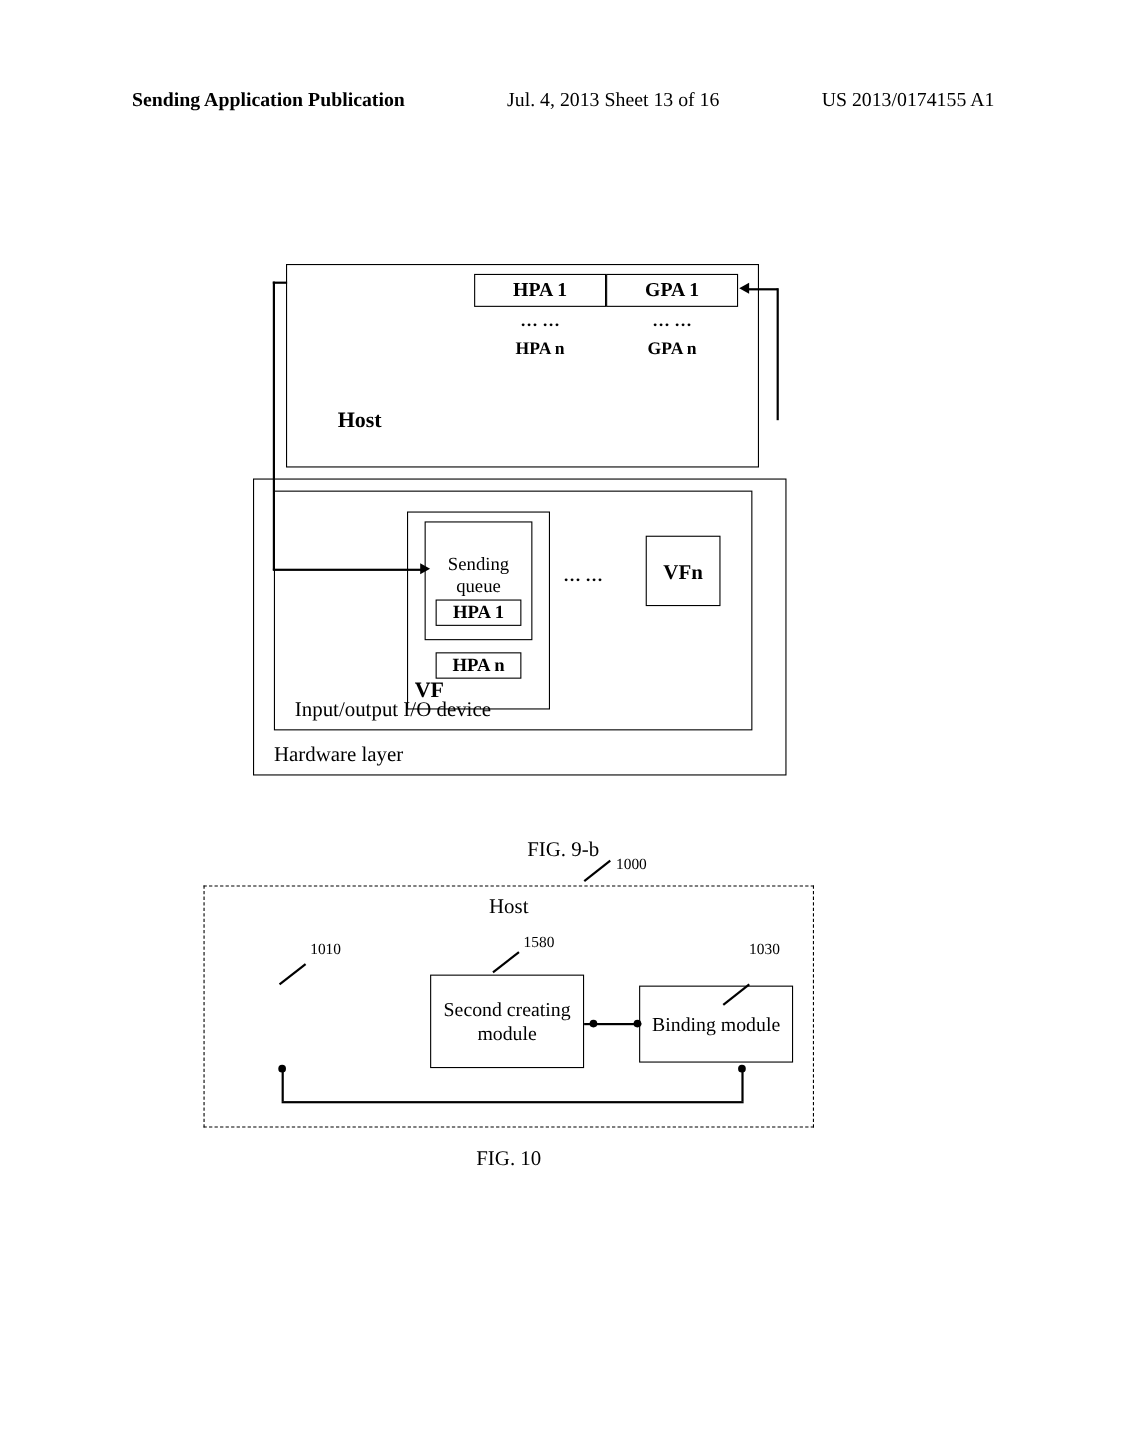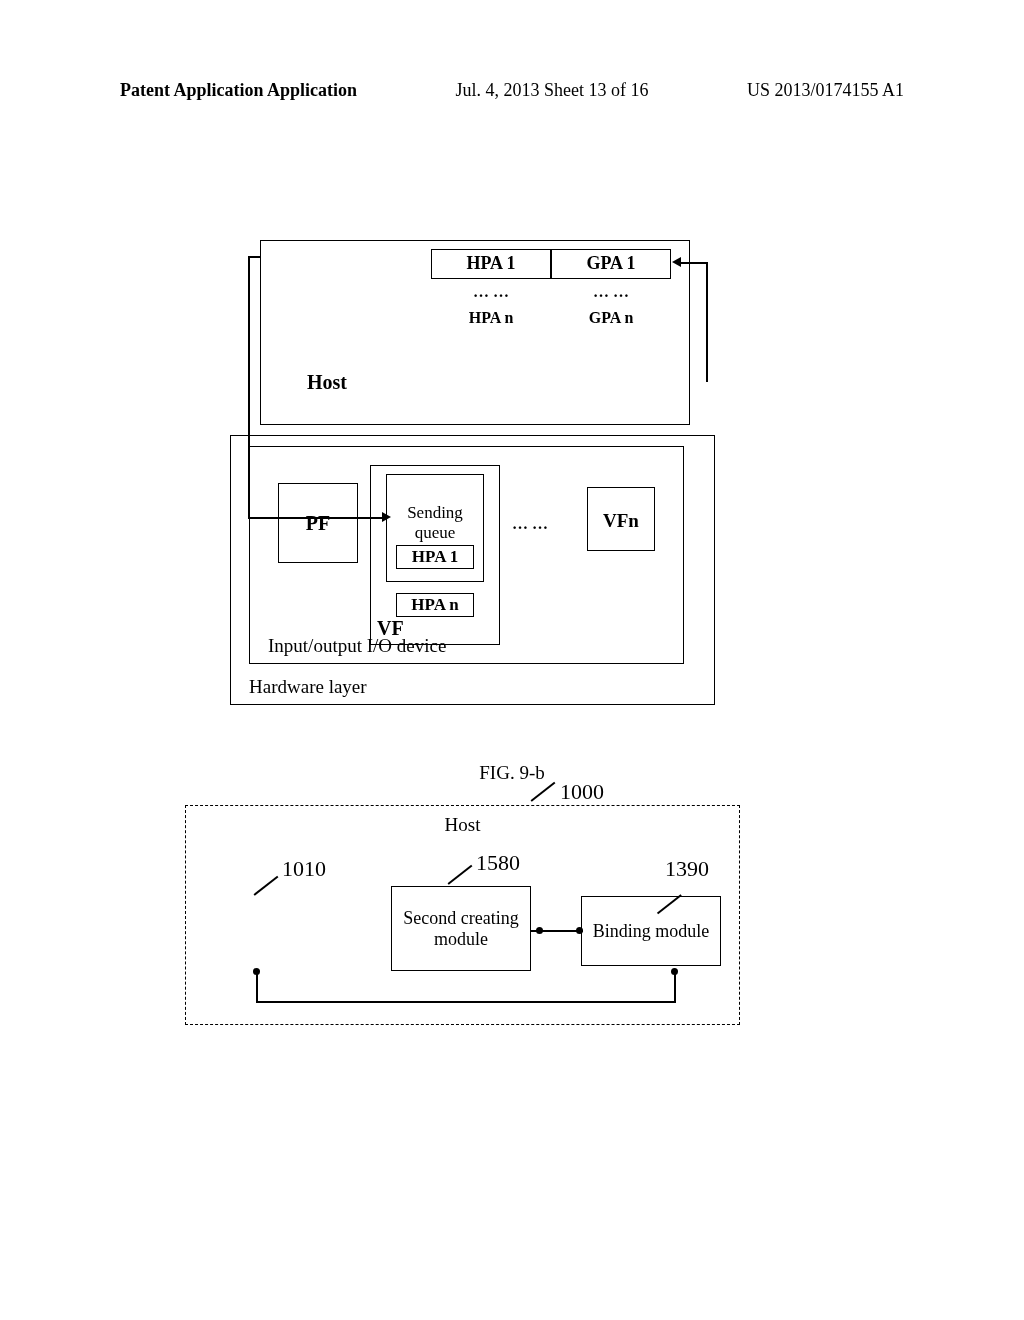--- a/index.html
+++ b/index.html
@@ -236,40 +236,40 @@
   .mod2 { left: 205px; top: 80px; height: 85px; }
   .mod3 { right: 18px; top: 90px; }
   .lead {
     position: absolute;
     height: 1.5px;
     background: black;
     transform-origin: left center;
   }
   .lead-num {
     position: absolute;
-    font-size: 22px;
+    font-size: 14px;
   }
   .dot {
     position: absolute;
     width: 7px;
     height: 7px;
     background: black;
     border-radius: 50%;
   }
   .fig10-caption {
     text-align: center;
     font-size: 19px;
     margin-top: 18px;
   }
 </style>
 </head>
 <body>
 
 <div class="header">
-  <span class="left">Patent Application Application</span>
+  <span class="left">Sending Application Publication</span>
   <span class="center">Jul. 4, 2013  Sheet 13 of 16</span>
   <span class="right">US 2013/0174155 A1</span>
 </div>
 
 <div class="fig9b-wrap">
   <div class="fig9b-host">
     <div class="fig9b-table">
       <div class="row">
         <div class="cell">HPA 1</div>
         <div class="cell">GPA 1</div>
@@ -281,21 +281,20 @@
       <div class="mid">
         <div class="midcell">HPA n</div>
         <div class="midcell">GPA n</div>
       </div>
     </div>
     <div class="host-label">Host</div>
   </div>
 
   <div class="hw-layer">
     <div class="io-device">
-      <div class="pf-box">PF</div>
       <div class="vf-box">
         <div class="send-q">
           <div class="sq-label">Sending queue</div>
           <div class="hpa-cell" style="margin-top:2px;">HPA 1</div>
           <div class="hpa-gap"></div>
           <div class="hpa-cell">HPA n</div>
         </div>
         <div class="vf-label">VF</div>
       </div>
       <div class="dots-mid">…  …</div>
@@ -324,33 +323,34 @@
 
   <div class="fig10-dashed">
     <div class="fig10-title">Host</div>
 
     <div class="lead-num" style="left:96px; top:50px;">1010</div>
     <div class="lead" style="left:68px; top:88px; width:30px; transform:rotate(-38deg);"></div>
 
     <div class="lead-num" style="left:290px; top:44px;">1580</div>
     <div class="lead" style="left:262px; top:77px; width:30px; transform:rotate(-38deg);"></div>
 
-    <div class="lead-num" style="right:30px; top:50px;">1390</div>
+    <div class="lead-num" style="right:30px; top:50px;">1030</div>
     <div class="lead" style="right:58px; top:88px; width:30px; transform:rotate(-38deg); transform-origin:right center;"></div>
 
     <div class="mod-box mod3">
       <span>Binding module</span>
     </div>
     <div class="mod-box mod2">
       <span>Second creating module</span>
     </div>
 
     <div class="arrow-line" style="top:124px; left:345px; width:52px; height:1.5px;"></div>
     <div class="dot" style="top:121px; left:350px;"></div>
     <div class="dot" style="top:121px; left:390px;"></div>
 
     <div class="arrow-line" style="top:195px; left:70px; width:420px; height:1.5px;"></div>
     <div class="arrow-line" style="top:165px; left:70px; width:1.5px; height:30px;"></div>
     <div class="arrow-line" style="top:165px; left:488px; width:1.5px; height:30px;"></div>
     <div class="dot" style="top:162px; left:67px;"></div>
     <div class="dot" style="top:162px; left:485px;"></div>
   </div>
+  <div class="fig10-caption">FIG. 10</div>
 </div>
 
 </body></html>

